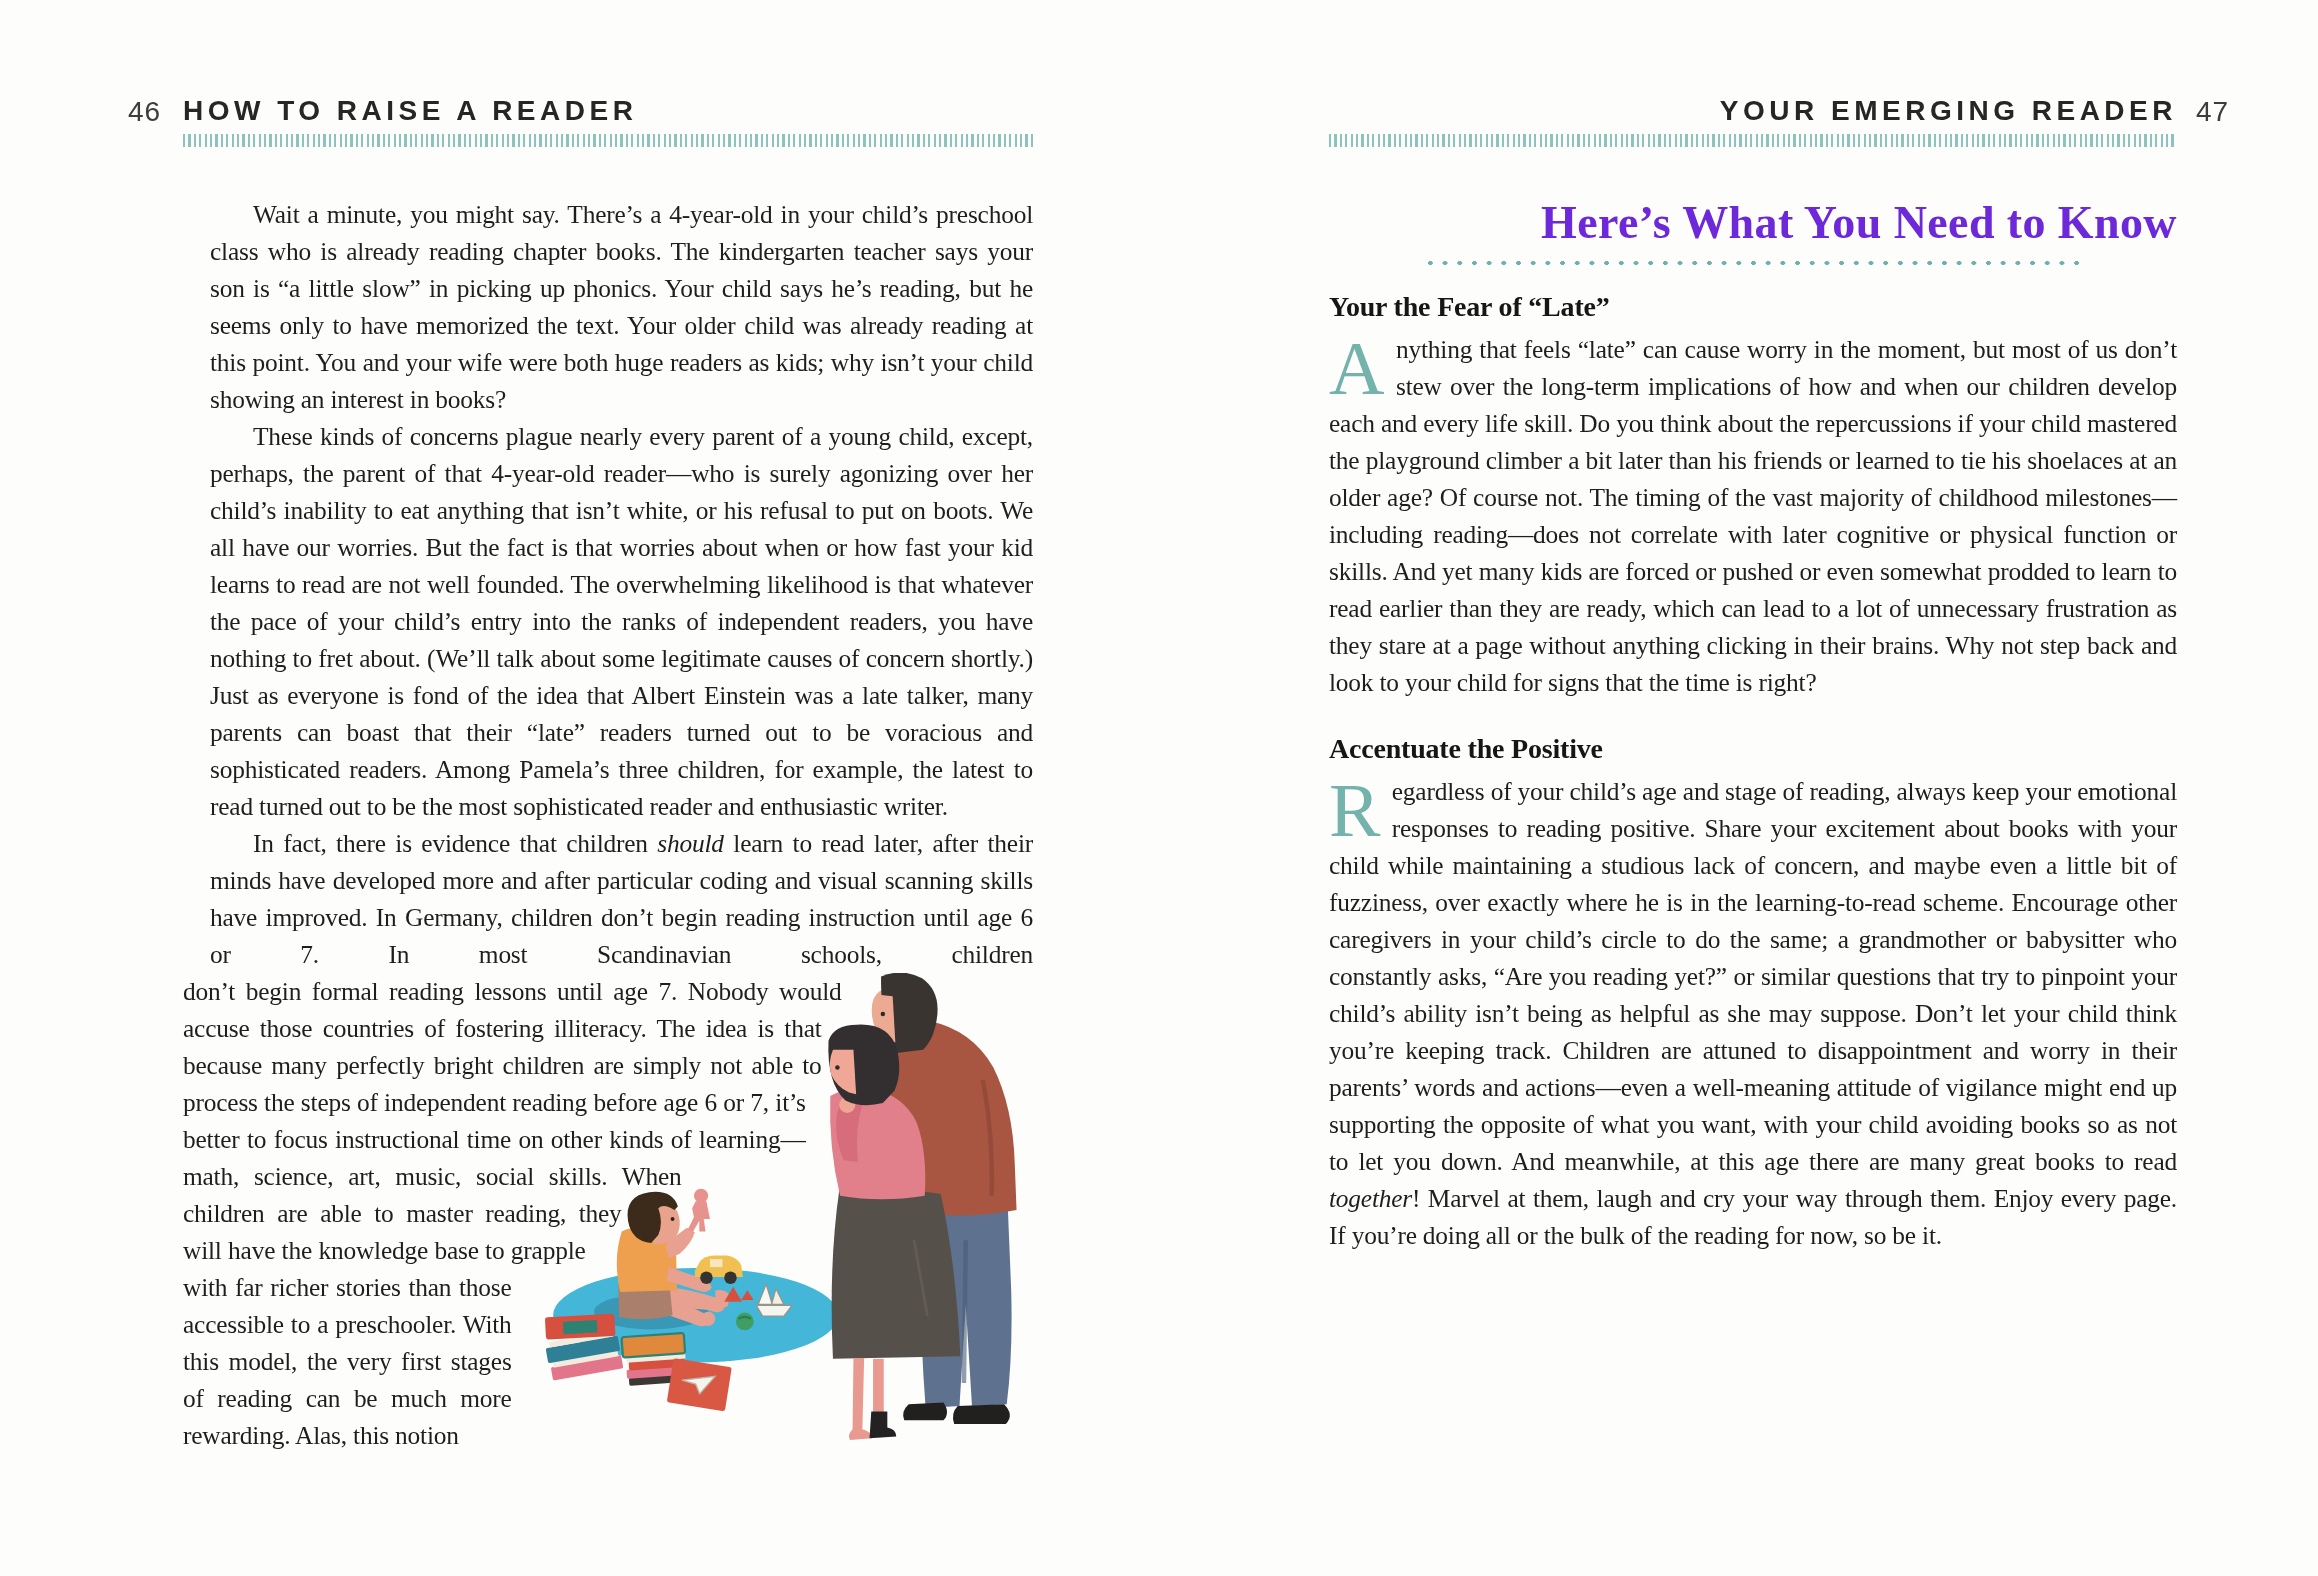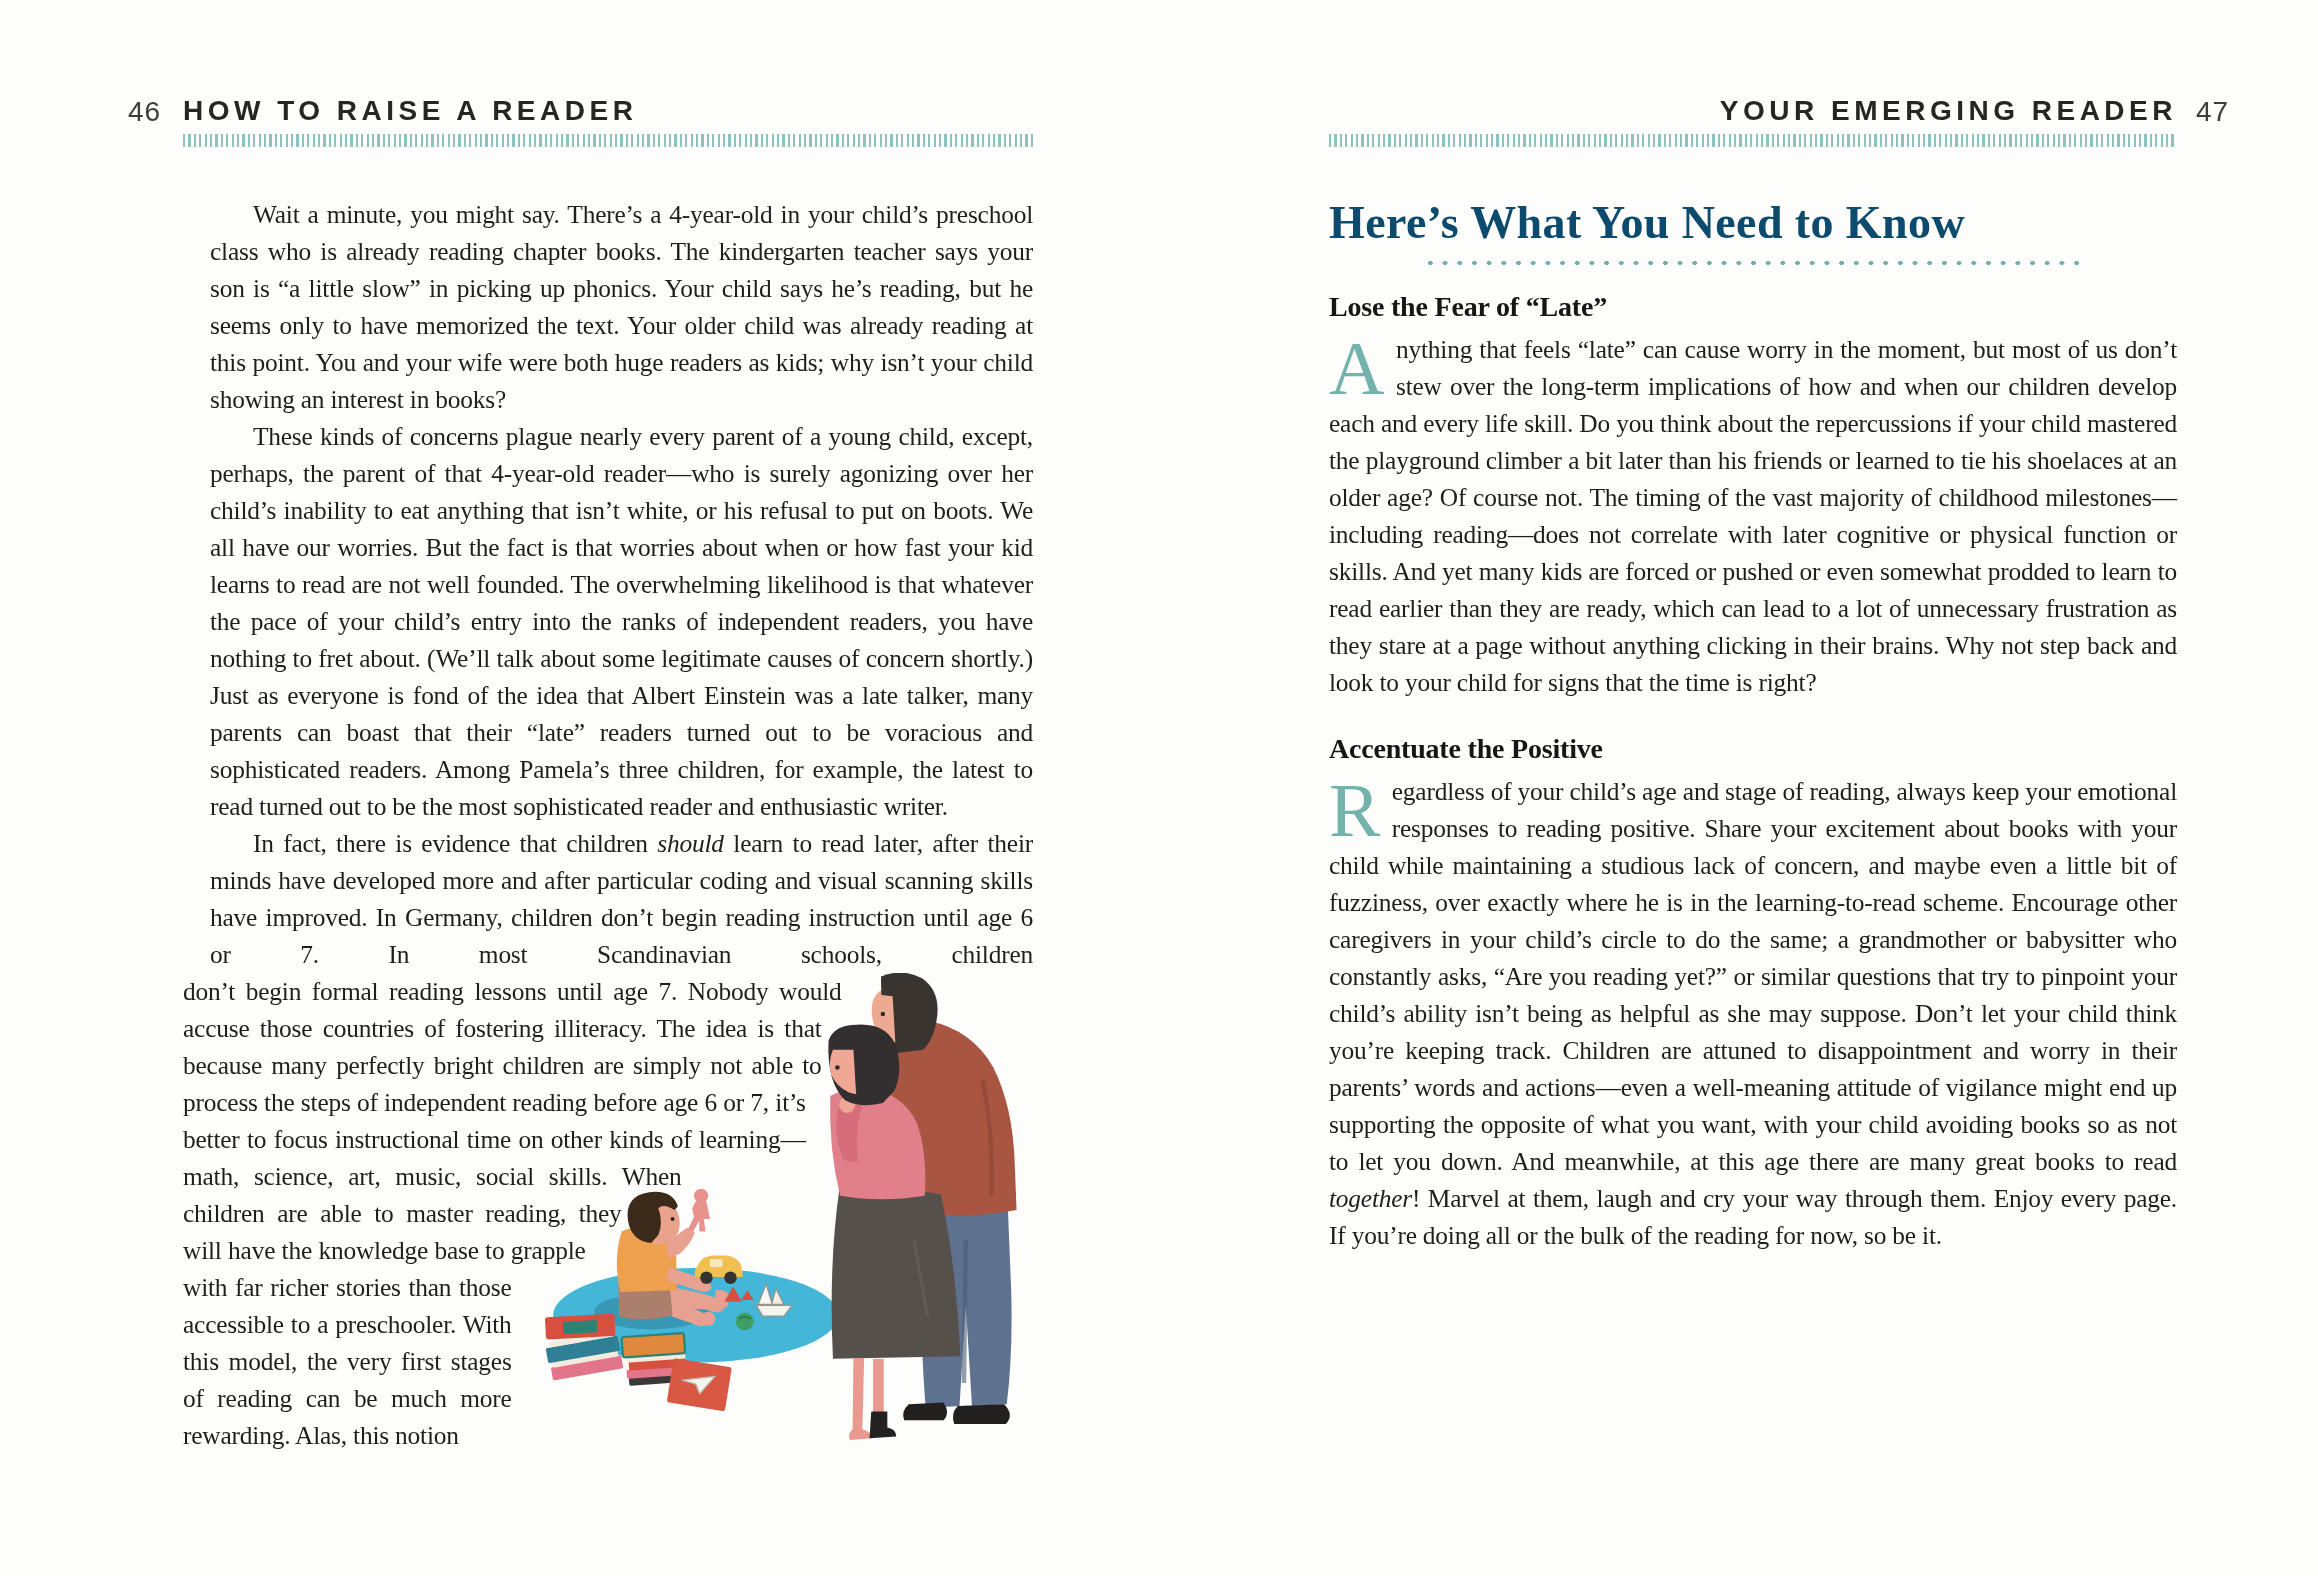--- a/index.html
+++ b/index.html
@@ -66,25 +66,25 @@
       73px 329px, 147px 329px, 147px 293px, 183px 293px, 183px 256px,
       243px 256px, 243px 219px, 367px 219px, 367px 146px, 383px 146px,
       383px 73px, 403px 73px);
     shape-margin: 5.4px;
   }
   .illu-float svg { display: block; }
 
   
   .section-heading {
     margin: 27px 0 10.7px;
-    text-align: left;
+    text-align: right;
     font-size: 46px;
     font-weight: bold;
     letter-spacing: 0.4px;
-    color: #0c4a6e;
+    color: #6d28d9;
   }
   .dotted-rule {
     width: 660px;
     height: 6.2px;
     margin: 0 auto 25px;
     background: radial-gradient(circle, #6fb0aa 0 2.3px, transparent 2.4px);
     background-size: 14.7px 6.2px;
     background-repeat: repeat-x;
     background-position: 0 center;
   }
@@ -228,21 +228,21 @@
     <span class="running-title">YOUR EMERGING READER</span>
     <span class="page-num">47</span>
   </div>
   <div class="header-rule"></div>
 
   <div class="page-body">
 
     <h2 class="section-heading">Here’s What You Need to Know</h2>
     <div class="dotted-rule"></div>
 
-    <h3 class="subhead">Lose the Fear of “Late”</h3>
+    <h3 class="subhead">Your the Fear of “Late”</h3>
     <div class="body-para">
       <span class="drop-cap">A</span>
       <span>nything that feels “late” can cause worry in the moment, but most of us don’t stew over the long-term implications of how and when our children develop each and every life skill. Do you think about the repercussions if your child mastered the playground climber a bit later than his friends or learned to tie his shoelaces at an older age? Of course not. The timing of the vast majority of childhood milestones—including reading—does not correlate with later cognitive or physical function or skills. And yet many kids are forced or pushed or even somewhat prodded to learn to read earlier than they are ready, which can lead to a lot of unnecessary frustration as they stare at a page without anything clicking in their brains. Why not step back and look to your child for signs that the time is right?</span>
     </div>
 
     <h3 class="subhead subhead-2">Accentuate the Positive</h3>
     <div class="body-para">
       <span class="drop-cap">R</span>
       <span>egardless of your child’s age and stage of reading, always keep your emotional responses to reading positive. Share your excitement about books with your child while maintaining a studious lack of concern, and maybe even a little bit of fuzziness, over exactly where he is in the learning-to-read scheme. Encourage other caregivers in your child’s circle to do the same; a grandmother or babysitter who constantly asks, “Are you reading yet?” or similar questions that try to pinpoint your child’s ability isn’t being as helpful as she may suppose. Don’t let your child think you’re keeping track. Children are attuned to disappointment and worry in their parents’ words and actions—even a well-meaning attitude of vigilance might end up supporting the opposite of what you want, with your child avoiding books so as not to let you down. And meanwhile, at this age there are many great books to read <i>together</i>! Marvel at them, laugh and cry your way through them. Enjoy every page. If you’re doing all or the bulk of the reading for now, so be it.</span>
     </div>

